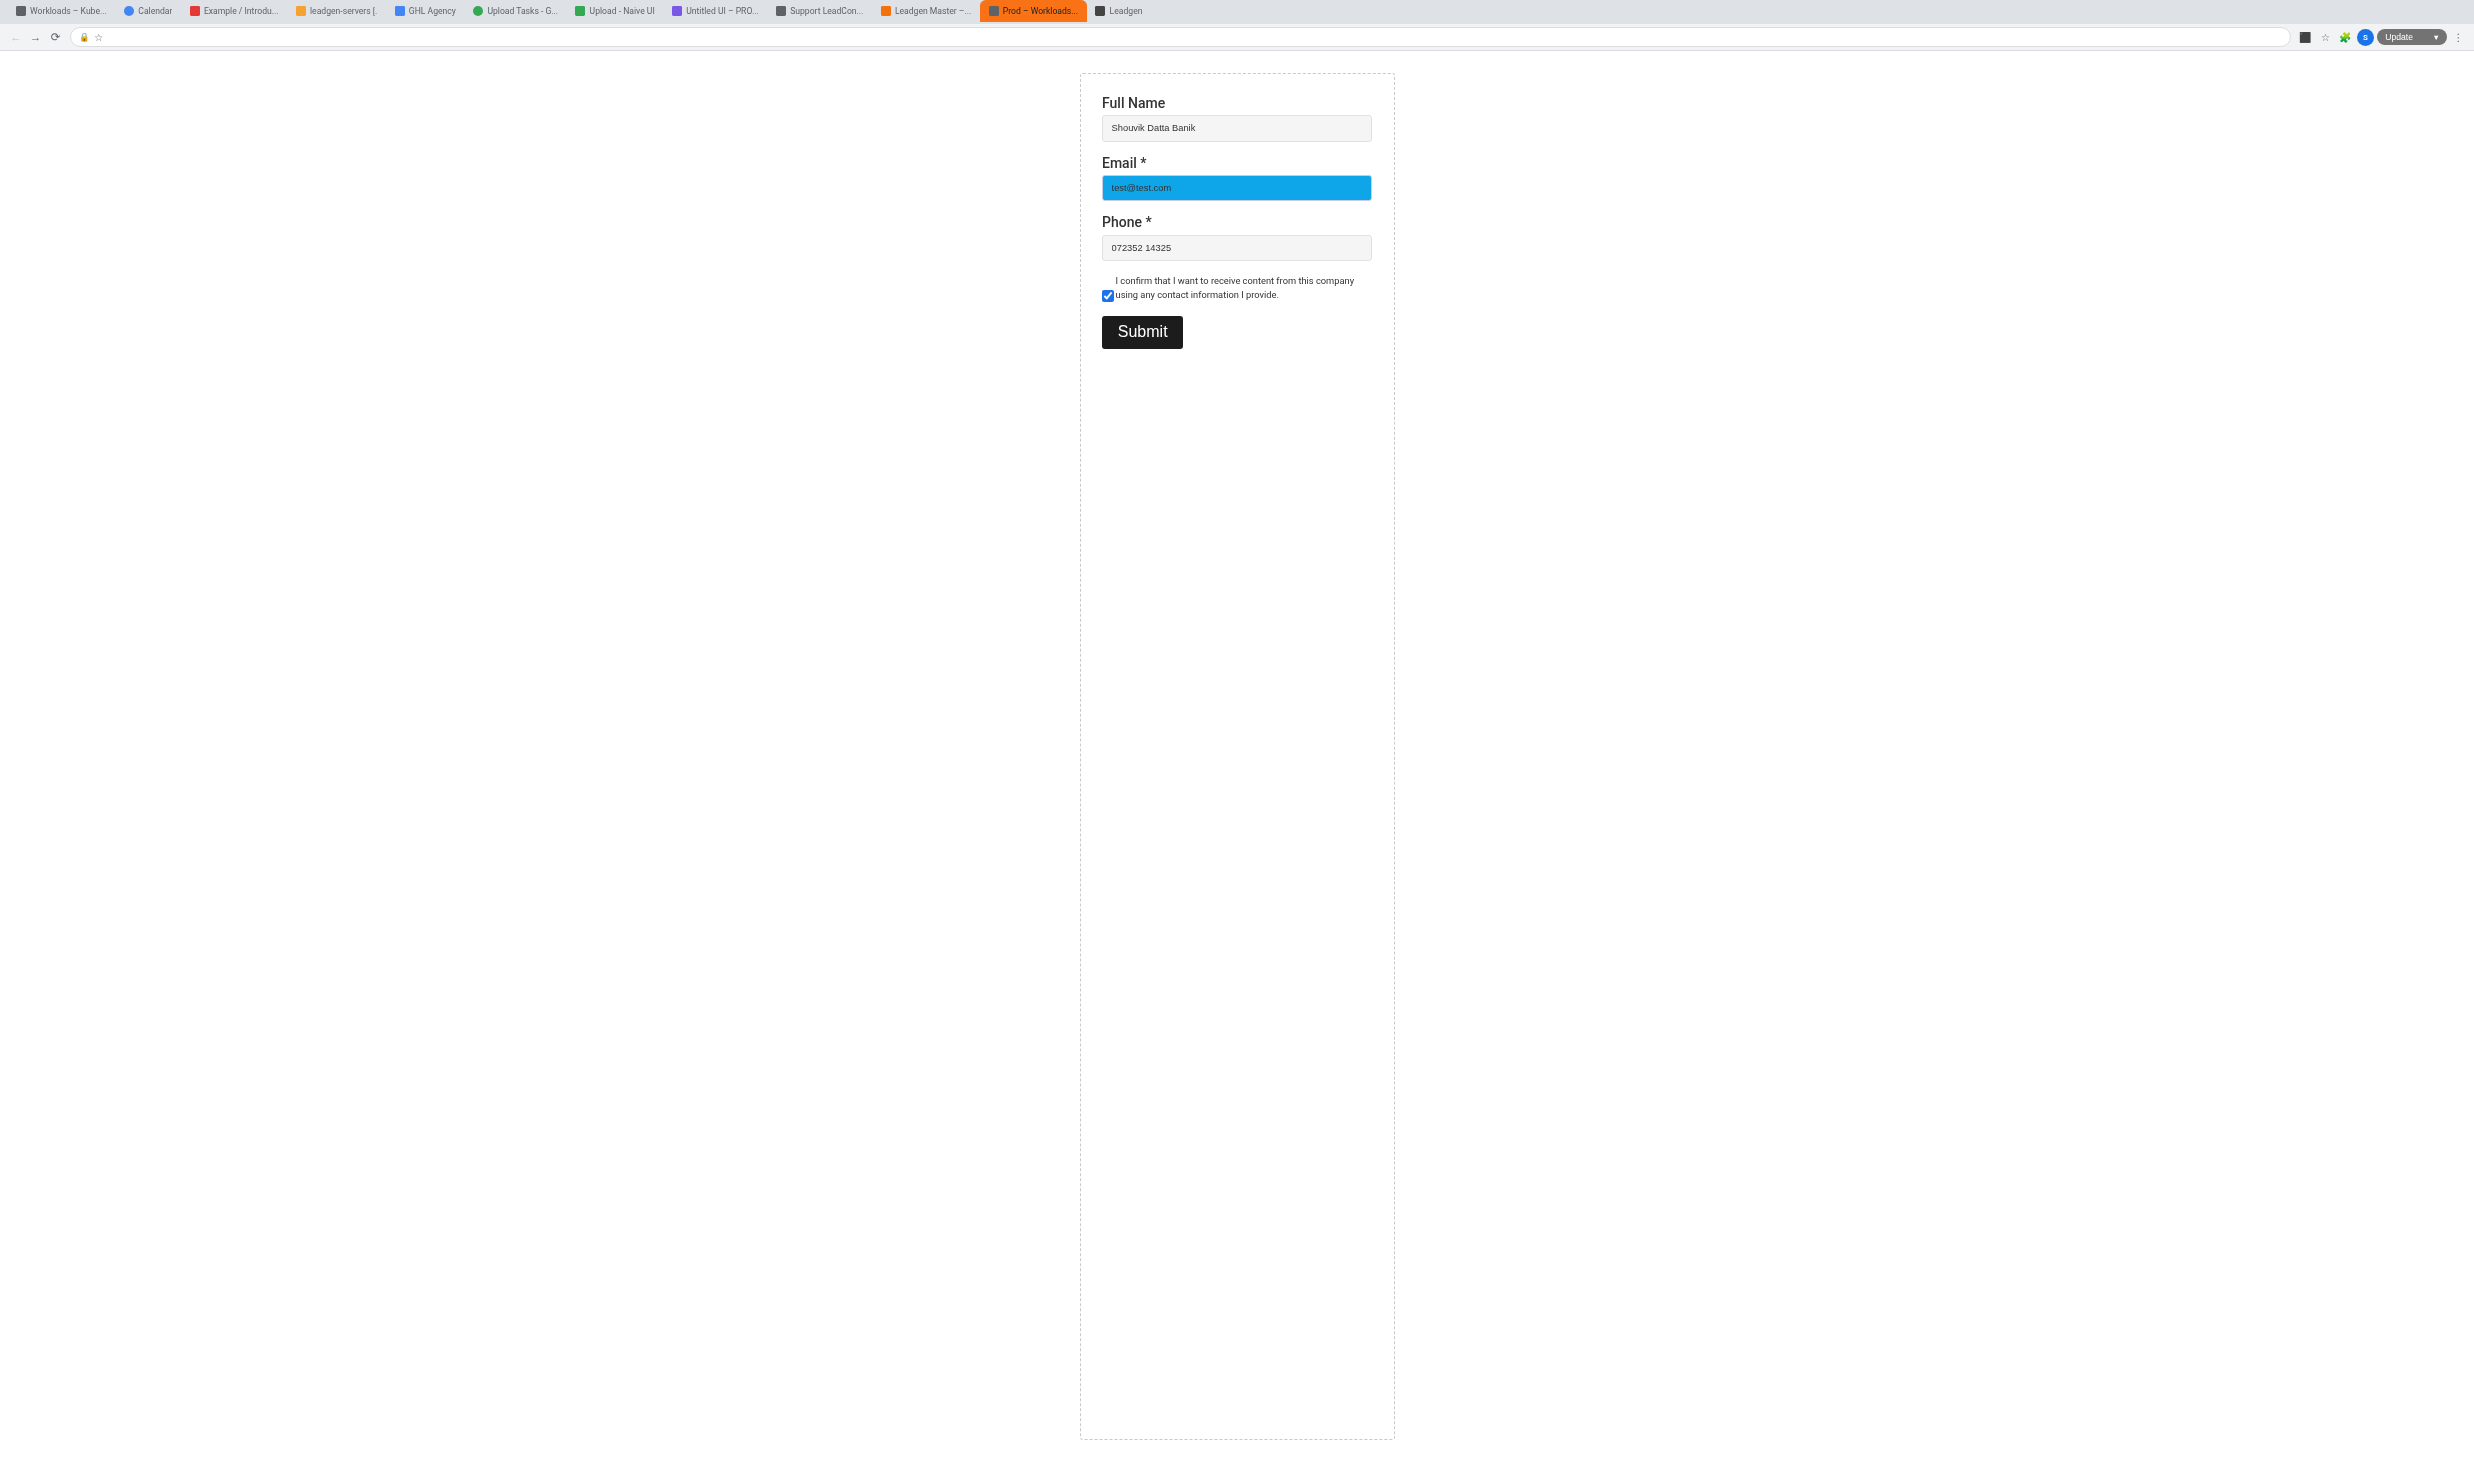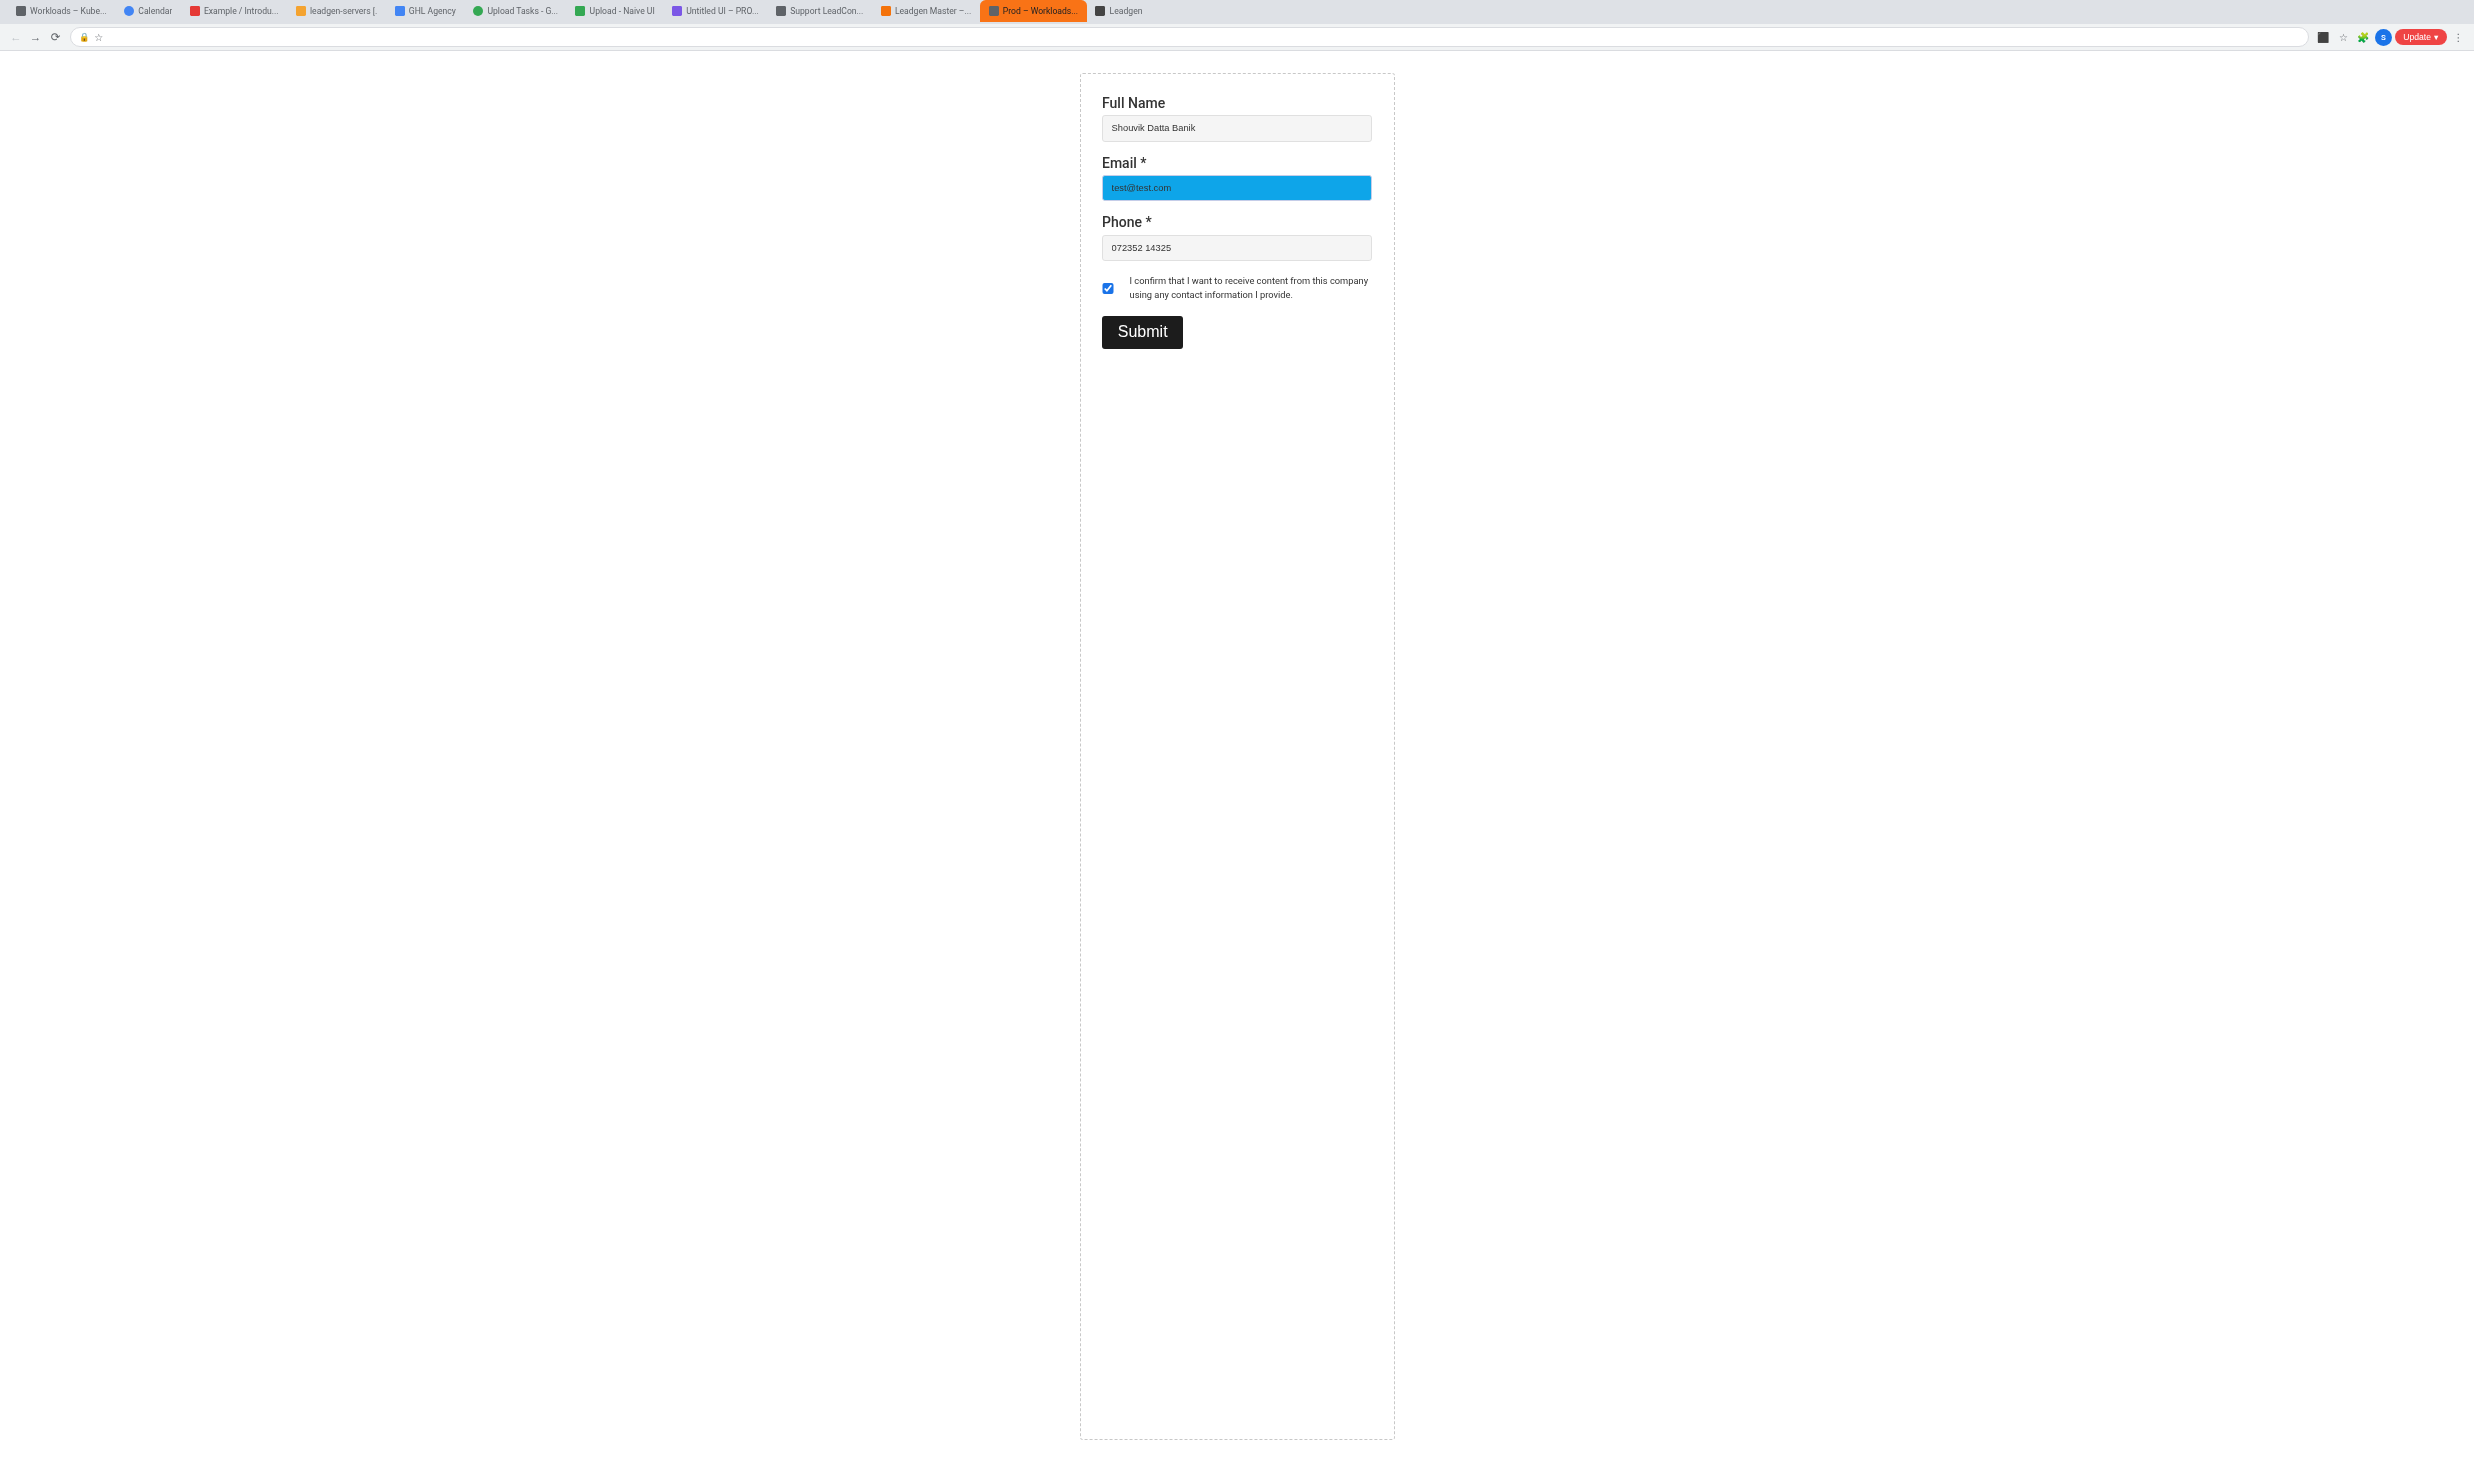--- a/index.html
+++ b/index.html
@@ -91,30 +91,30 @@
       border-radius: 50%;
       cursor: pointer;
       display: flex;
       align-items: center;
       justify-content: center;
       color: #5f6368;
       font-size: 10px;
     }
 
     .update-btn {
-      background: #ef4444;
+      background: #737373;
       color: white;
       border: none;
       border-radius: 8.6px;
       padding: 2.9px 8.6px;
       font-size: 8.6px;
       cursor: pointer;
       display: flex;
       align-items: center;
-      gap: 3px;
+      gap: 21px;
     }
 
     .profile-avatar {
       width: 17px;
       height: 17px;
       border-radius: 50%;
       background: #1a73e8;
       display: flex;
       align-items: center;
       justify-content: center;
@@ -205,22 +205,22 @@
       outline: none;
     }
 
     .form-input.email-filled {
       background: #0ea5e9;
       border-color: #c5cde8;
     }
 
     .checkbox-group {
       display: flex;
-      align-items: center;
-      gap: 16px;
+      align-items: flex-end;
+      gap: 2px;
       margin-bottom: 14.3px;
     }
 
     .checkbox-input {
       width: 11.5px;
       height: 11.5px;
       flex-shrink: 0;
       margin-top: 0.7px;
       accent-color: #1a73e8;
       cursor: pointer;

